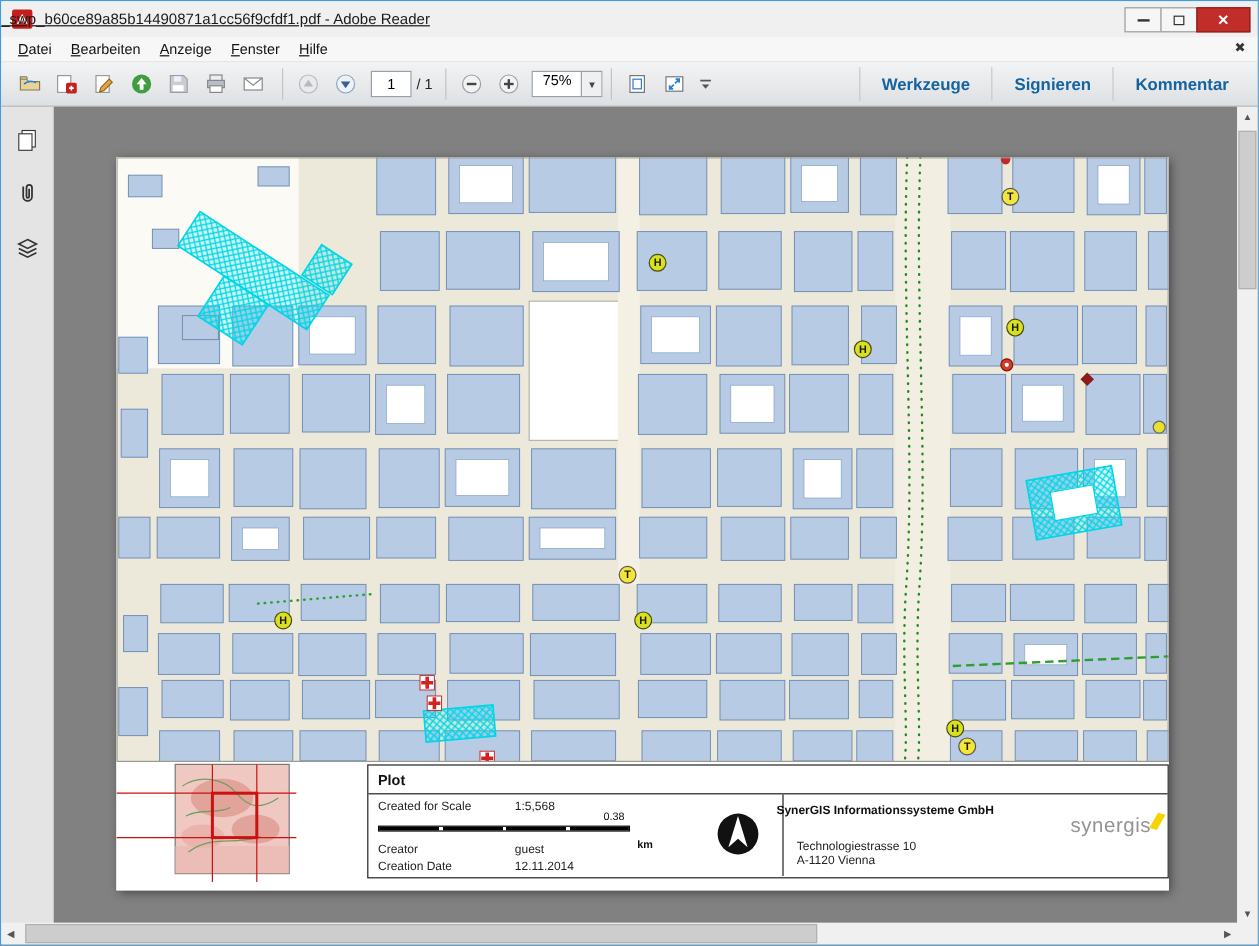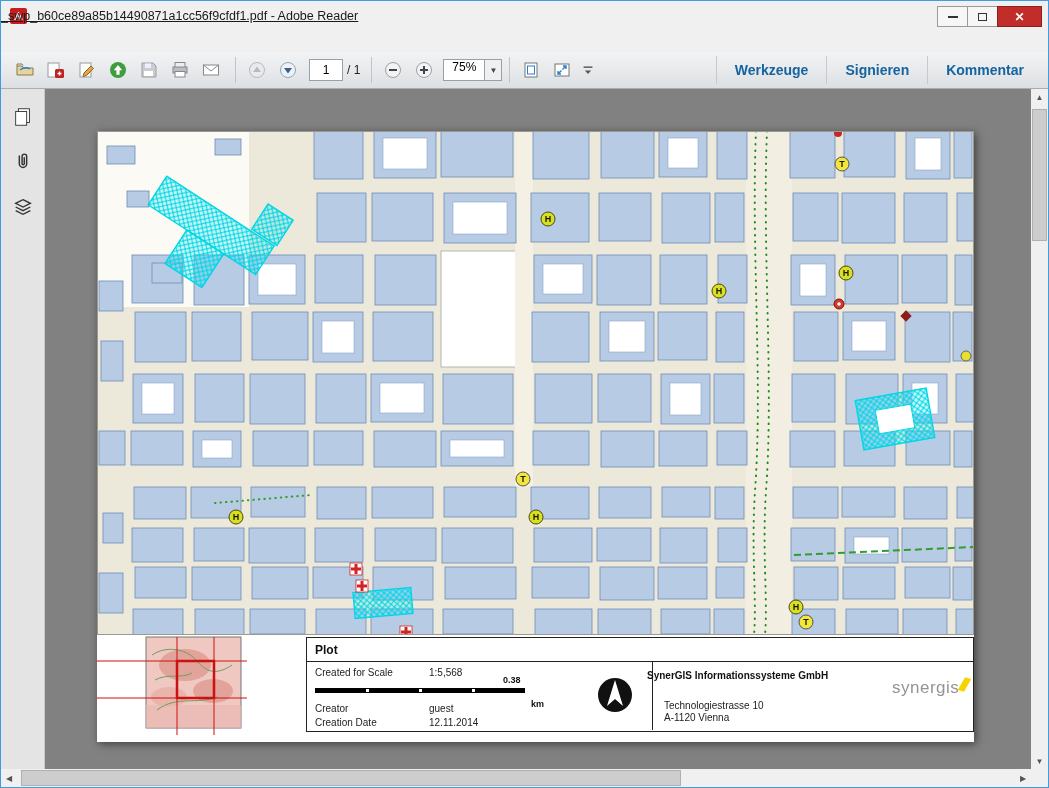--- a/index.html
+++ b/index.html
@@ -70,21 +70,21 @@
 
   
   .footer{position:absolute;left:0;top:504px;width:877px;height:107px;background:#fff;padding-left:24px;}
   .minimap-layer{position:absolute;left:0;top:0;}
   .plotbox{position:absolute;left:209px;top:2px;width:668px;height:95px;border:1px solid #222;background:#fff;}
   .plot-title{height:24px;line-height:24px;padding-left:8px;font-size:12px;font-weight:bold;color:#111;border-bottom:1px solid #222;}
   .plot-body{position:relative;height:68px;}
   .flabel{position:absolute;font-size:10px;color:#222;}
   .fvalue{position:absolute;font-size:10px;color:#222;}
   .scalebar{position:absolute;left:8px;top:26px;width:210px;height:5px;background:repeating-linear-gradient(90deg,#000 0 50px,#fff 50px 53px);border:1px solid #000;}
-  .bar-num{position:absolute;left:196px;top:13px;font-size:9px;font-weight:bold;color:#111;}
+  .bar-num{position:absolute;left:196px;top:13px;font-size:9px;font-weight:normal;color:#111;}
   .bar-unit{position:absolute;left:224px;top:22px;font-size:9px;font-weight:bold;color:#111;margin-top:15px;}
   .vdivider{position:absolute;left:345px;top:0;bottom:0;width:1px;background:#222;}
   .north{position:absolute;left:287px;top:12px;width:42px;height:42px;}
   .company-name{position:absolute;left:340px;top:8px;font-size:10px;font-weight:bold;color:#111;}
   .addr{position:absolute;left:357px;font-size:10px;color:#222;}
   .logo{position:absolute;left:585px;top:16px;font-size:17px;color:#949494;letter-spacing:.5px;}
   .logo-mark{display:inline-block;width:7px;height:13px;background:#f5d400;transform:skewX(-18deg) rotate(14deg);margin-left:2px;vertical-align:2px;}
 </style>
 </head>
 <body>
@@ -104,20 +104,28 @@
         </div>
       <div class="winbtn">
           <span class="maxbox"></span>
         </div>
       <div class="winbtn close">
           <span>✕</span>
         </div>
     </div>
   </div>
 
+  <div class="menubar">
+    <span class="menu-item">Datei</span>
+    <span class="menu-item">Bearbeiten</span>
+    <span class="menu-item">Anzeige</span>
+    <span class="menu-item">Fenster</span>
+    <span class="menu-item">Hilfe</span>
+    <span class="menubar-close">✖</span>
+  </div>
 
   <div class="toolbar">
     <div class="tbtn">
       <svg viewBox="0 0 18 18">
           <path d="M1 14V5h5l2 2h9v7z" fill="#e8d49a" stroke="#8a7a4a"></path>
           <path d="M1 5V3h5l1 1.5" fill="none" stroke="#8a7a4a"></path>
           <path d="M4 9q5-4 10-1" fill="none" stroke="#2a7fd4" stroke-width="1.4"></path>
         </svg>
     </div>
     <div class="tbtn">

